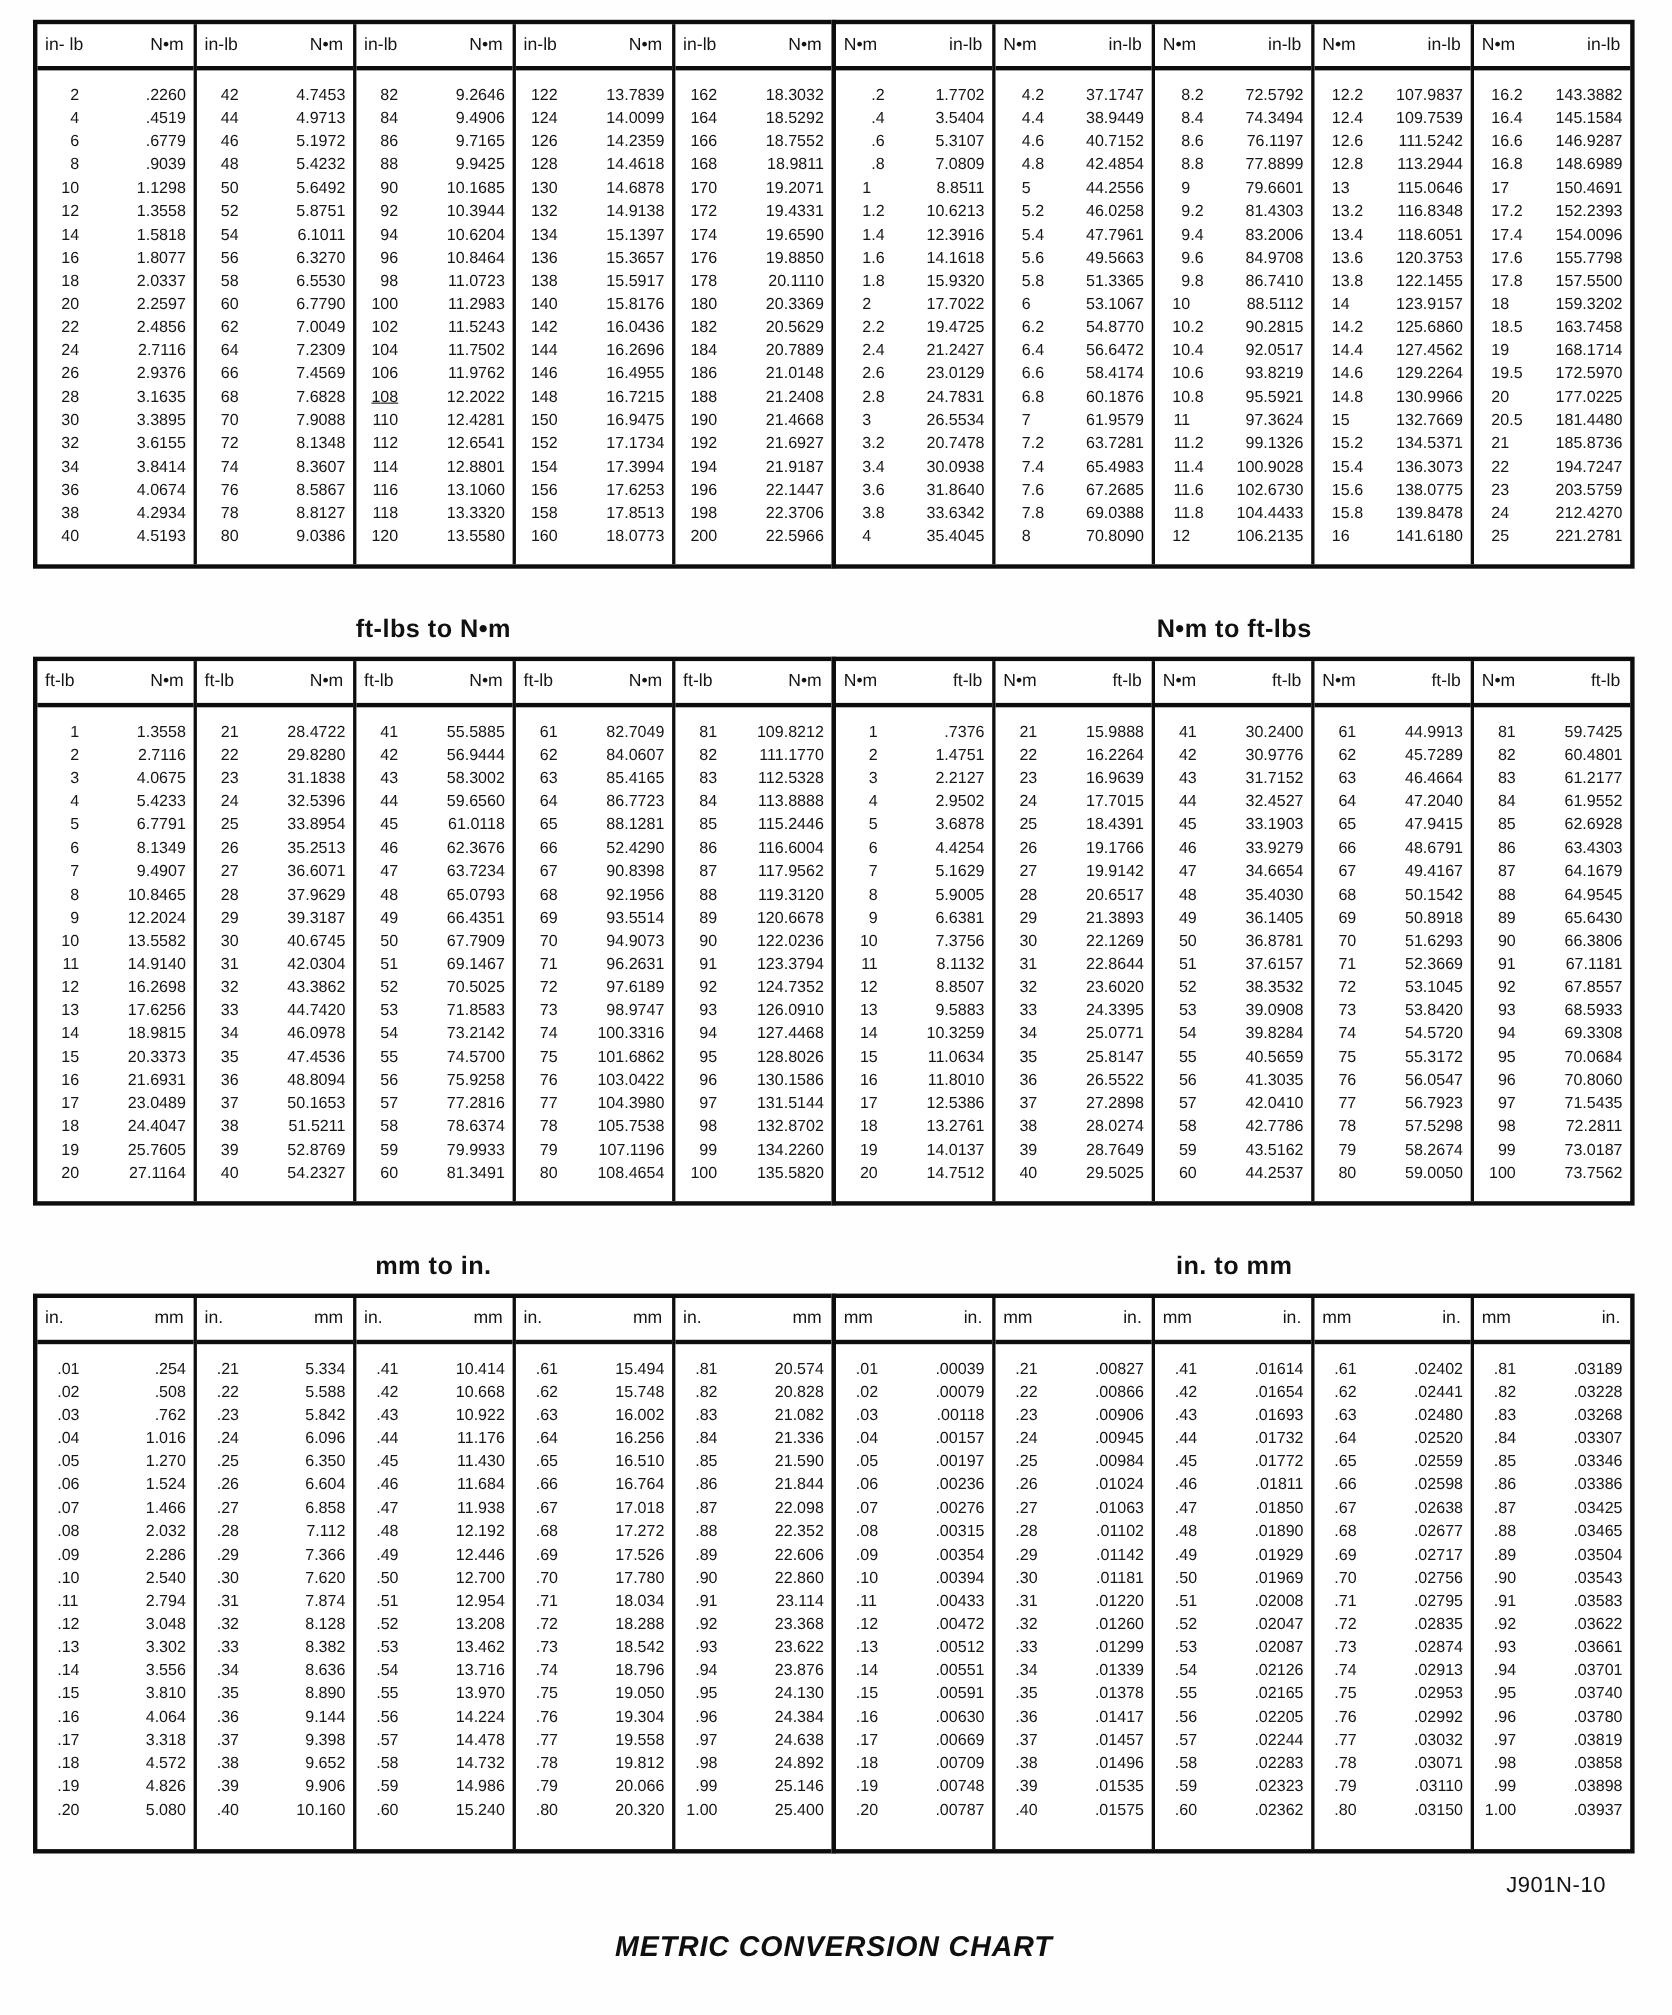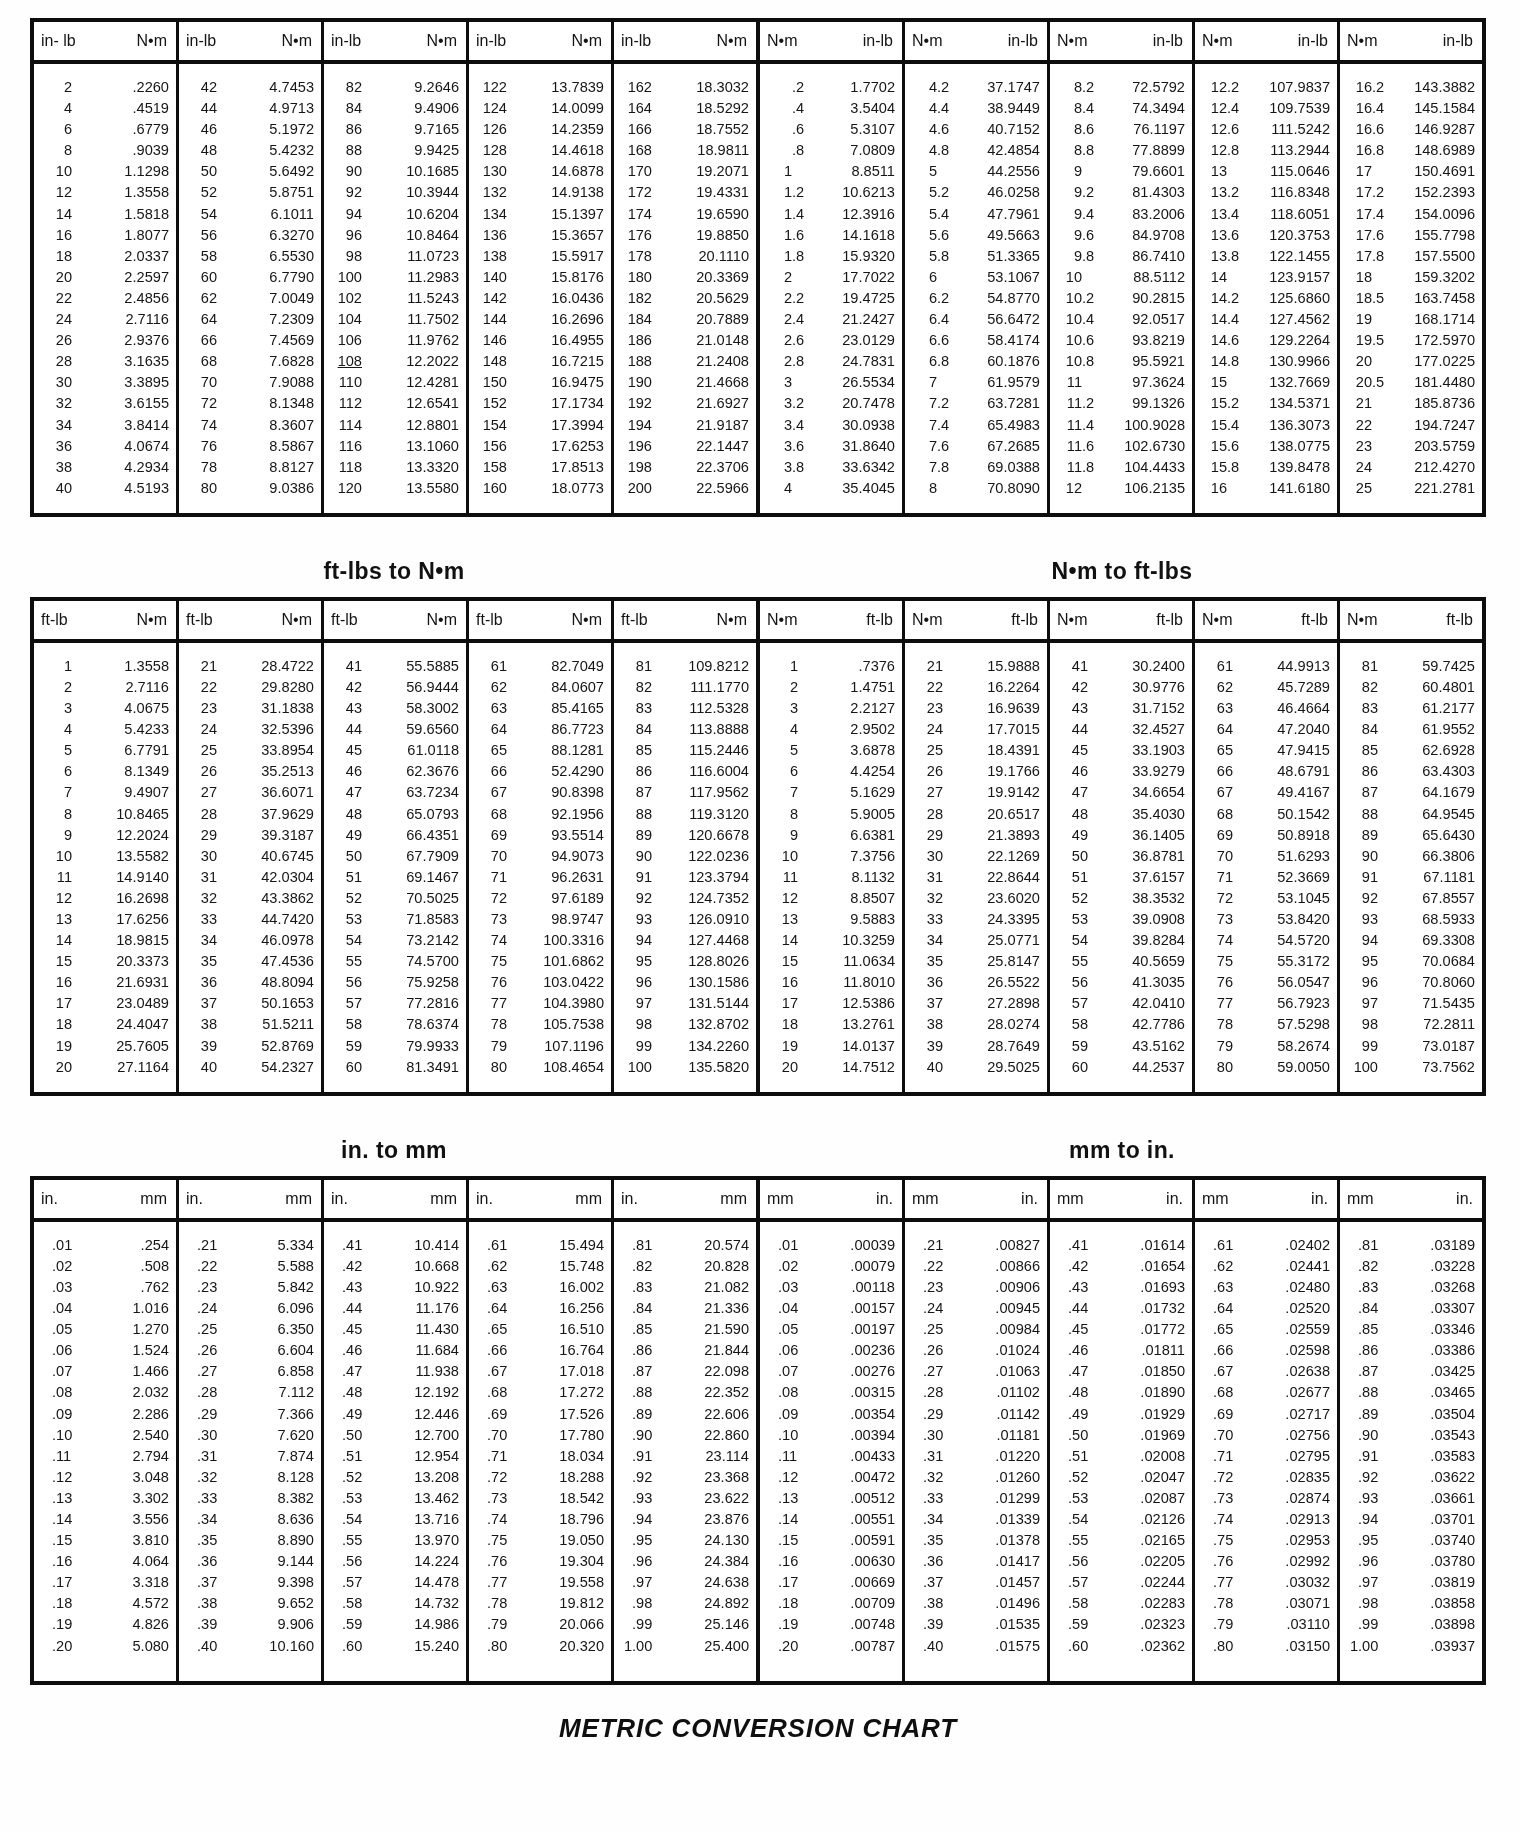--- a/index.html
+++ b/index.html
@@ -1861,22 +1861,22 @@
                 <span class="to">73.7562</span>
               </div>
             </div>
           </div>
         </div>
     </div>
   </div>
 
   <div class="band band-bottom">
     <div class="titles-row">
+      <div class="ttl">mm to in.</div>
       <div class="ttl">in. to mm</div>
-      <div class="ttl">mm to in.</div>
     </div>
     <div class="tables-row">
       <div class="tbox">
           <div class="tgroup">
             <div class="ghead">
               <span>in.</span>
               <span>mm</span>
             </div>
             <div class="gbody">
               <div class="trow">
@@ -2752,15 +2752,16 @@
               <div class="trow">
                 <span class="from"><span class="fi" style="width: 10px;">1</span><span class="ff">.00</span></span>
                 <span class="to">.03937</span>
               </div>
             </div>
           </div>
         </div>
     </div>
   </div>
 
+  <div class="doc-num">J901N-10</div>
   <div class="main-title">METRIC CONVERSION CHART</div>
 
 </div>
 
 </body></html>

